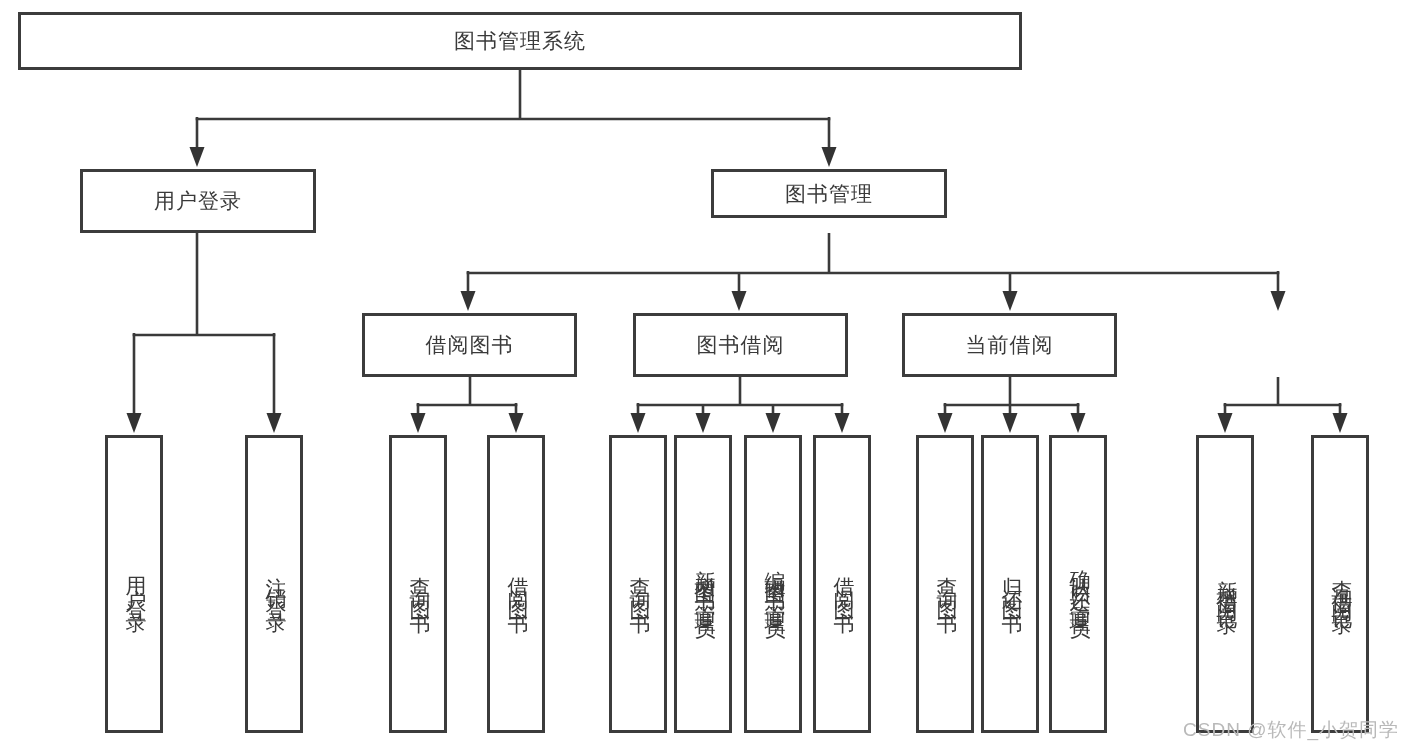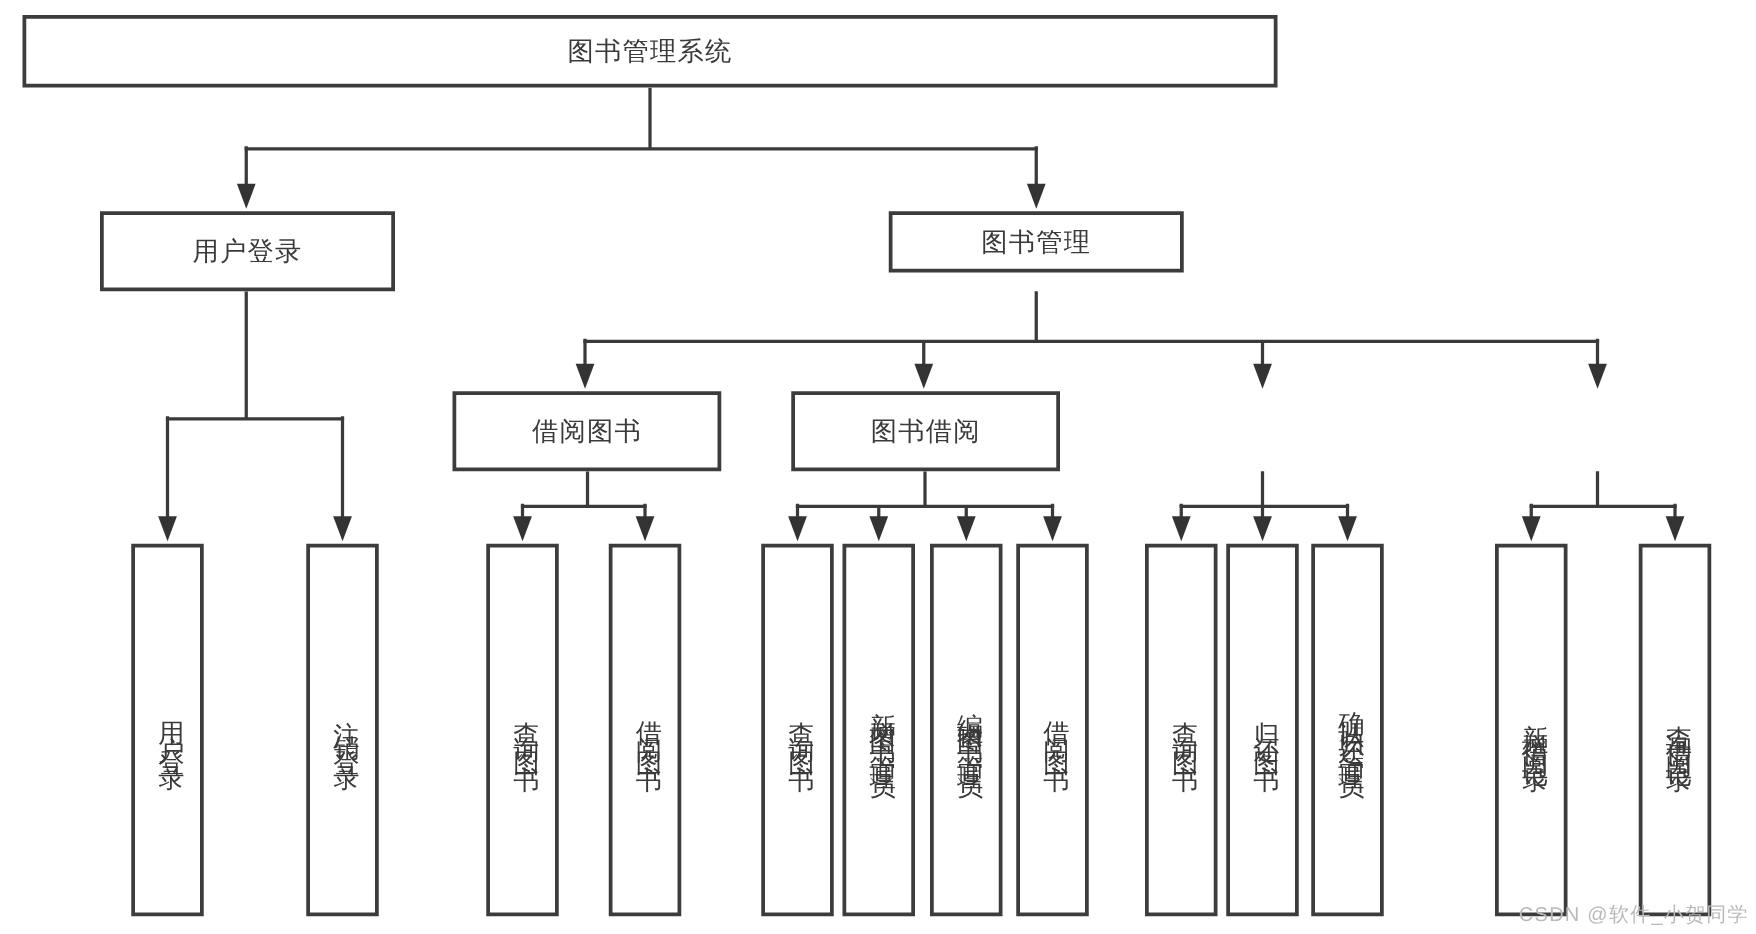--- a/index.html
+++ b/index.html
@@ -54,21 +54,21 @@
     line-height: 52px;
     white-space: nowrap;
   }
   .leaf-short {
     letter-spacing: 12px;
   }
   #watermark {
     position: absolute;
     right: 6px;
     bottom: 4px;
-    font-size: 16px;
+    font-size: 19px;
     color: #b9b9b9;
     letter-spacing: 1px;
     z-index: 5;
     white-space: nowrap;
   }
 </style>
 </head>
 <body>
 
 <div id="stage">
@@ -135,20 +135,21 @@
     <polygon points="1332.5,413 1347.5,413 1340,433"></polygon>
   </svg>
 
   <div class="box h-label" style="left:18px; top:12px; width:1004px; height:58px;">图书管理系统</div>
 
   <div class="box h-label" style="left:80px; top:169px; width:236px; height:64px;">用户登录</div>
   <div class="box h-label" style="left:711px; top:169px; width:236px; height:49px;">图书管理</div>
 
   <div class="box h-label" style="left:362px; top:313px; width:215px; height:64px;">借阅图书</div>
   <div class="box h-label" style="left:633px; top:313px; width:215px; height:64px;">图书借阅</div>
+  <div class="box h-label" style="left:902px; top:313px; width:215px; height:64px;">当前借阅</div>
 
   <div class="box leaf leaf-short" style="left:105px; top:435px; width:58px; height:298px;">用户登录</div>
   <div class="box leaf leaf-short" style="left:245px; top:435px; width:58px; height:298px;">注销登录</div>
 
   <div class="box leaf leaf-short" style="left:389px; top:435px; width:58px; height:298px;">查询图书</div>
   <div class="box leaf leaf-short" style="left:487px; top:435px; width:58px; height:298px;">借阅图书</div>
 
   <div class="box leaf leaf-short" style="left:609px; top:435px; width:58px; height:298px;">查询图书</div>
   <div class="box leaf" style="left:674px; top:435px; width:58px; height:298px;">新增图书（管理员）</div>
   <div class="box leaf" style="left:744px; top:435px; width:58px; height:298px;">编辑图书（管理员）</div>

